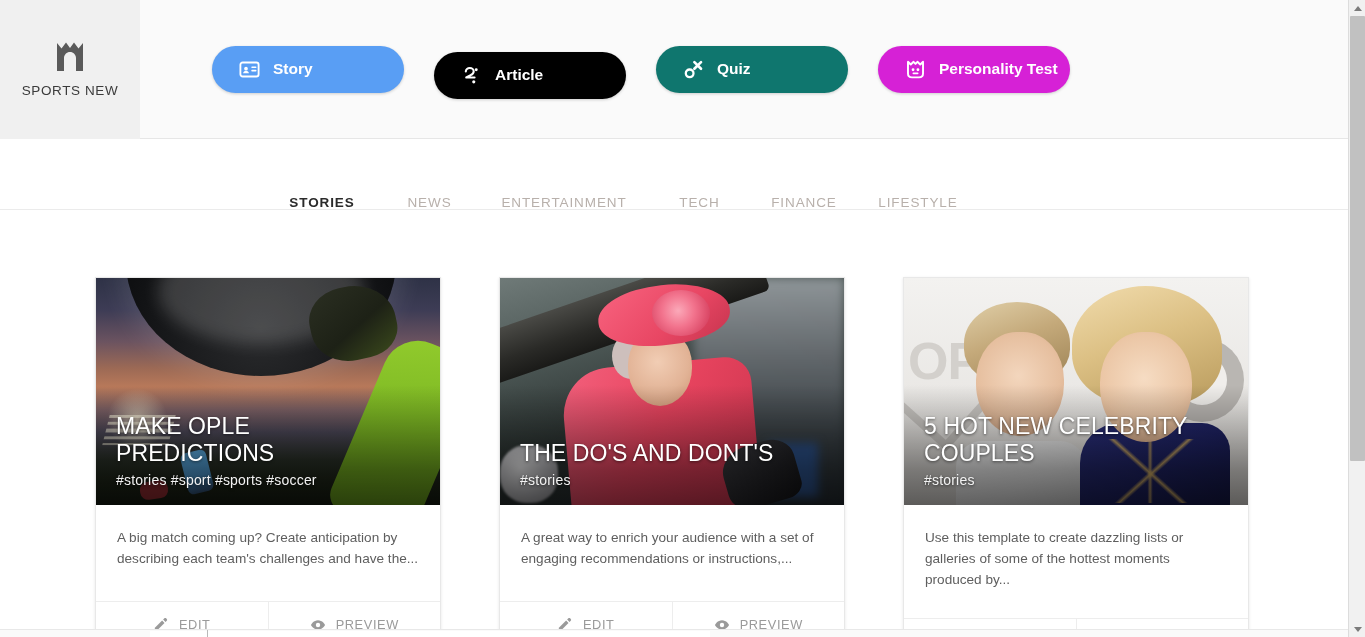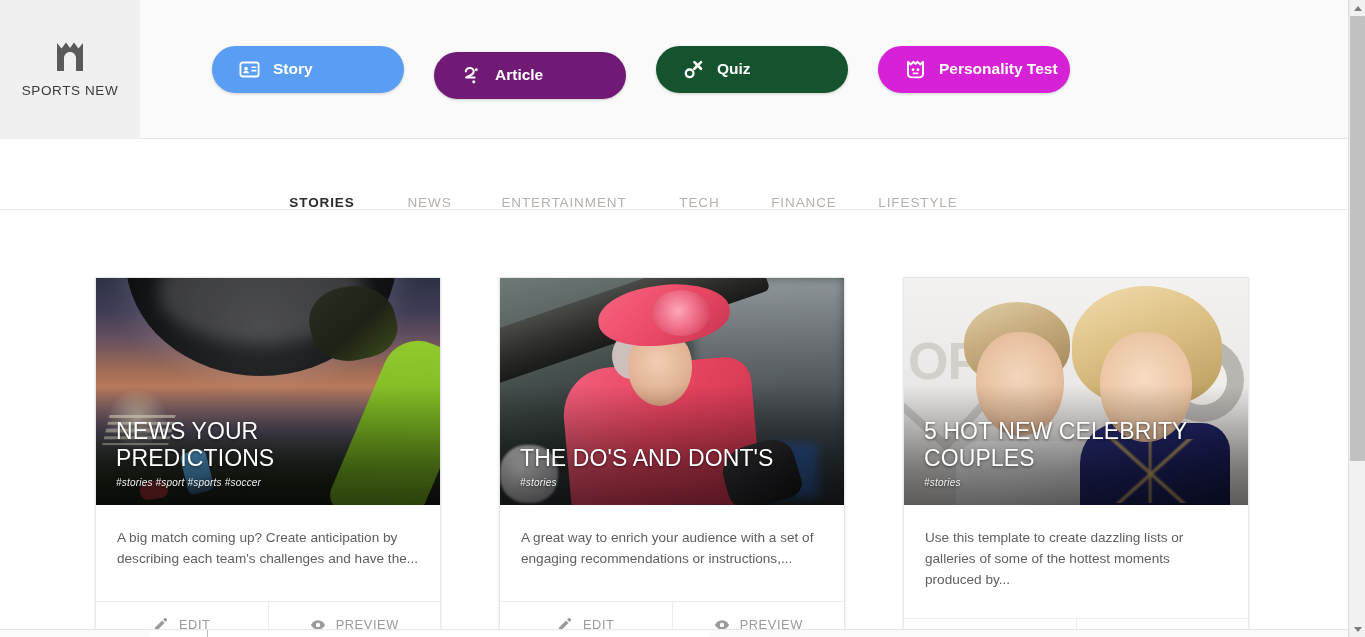--- a/index.html
+++ b/index.html
@@ -131,23 +131,23 @@
     white-space: nowrap;
   }
   .type-btn .tb-icon {
     display: flex;
     align-items: center;
     justify-content: center;
     width: 22px; height: 22px;
     flex: none;
   }
   .tb-story { background: #599ef4; width: 192px; }
-  .tb-article { background: #701a75; width: 192px; margin-top: 12px; }
+  .tb-article { background: #000000; width: 192px; margin-top: 12px; }
   .tb-poll { background: #efa00b; width: 192px; }
-  .tb-quiz { background: #14532d; width: 192px; }
+  .tb-quiz { background: #0f766e; width: 192px; }
   .tb-personality { background: #d621d6; width: 192px; }
 
   
   .tabs-bar {
     position: absolute;
     top: 140px; left: 0;
     width: 1348px;
     height: 70px;
     background: #ffffff;
     border-bottom: 1px solid #ebebeb;
@@ -235,24 +235,23 @@
   .card-title {
     color: #ffffff;
     font-size: 23px;
     line-height: 27px;
     letter-spacing: 0.1px;
     text-shadow: 0 1px 3px rgba(0,0,0,0.55);
     margin-bottom: 5px;
   }
   .card-tags {
     color: #f2f2f2;
-    font-size: 10px;
+    font-size: 14px;
     letter-spacing: 0.2px;
     text-shadow: 0 1px 3px rgba(0,0,0,0.6);
-    font-style: italic;
   }
   .card-desc {
     padding: 22px 21px 28px 21px;
     color: #5e5e5e;
     font-size: 13.6px;
     line-height: 21px;
     min-height: 96px;
   }
   .card-actions {
     display: flex;
@@ -628,21 +627,21 @@
             <div class="lights-r"></div>
             <div class="ball"></div>
             <div class="player2"></div>
             <div class="player"></div>
             <div class="arm"></div>
             <div class="glove"></div>
             <div class="head"></div>
           </div>
           <div class="overlay"></div>
           <div class="mtext">
-            <div class="card-title">NEWS YOUR PREDICTIONS</div>
+            <div class="card-title">MAKE OPLE PREDICTIONS</div>
             <div class="card-tags">#stories #sport #sports #soccer</div>
           </div>
         </div>
         <div class="card-desc">A big match coming up? Create anticipation by describing each team's challenges and have the...</div>
         <div class="card-actions">
           <div class="card-action">
             <span class="a-icon">
               <svg width="15" height="15" viewBox="0 0 24 24">
                 <path d="M3 17.2 L14.6 5.6 L18.4 9.4 L6.8 21 L2.4 22 Z" fill="#9a9a9a"></path>
                 <path d="M16.2 4 L18.2 2 C19 1.2 20.2 1.2 21 2 L22 3 C22.8 3.8 22.8 5 22 5.8 L20 7.8 Z" fill="#9a9a9a"></path>

